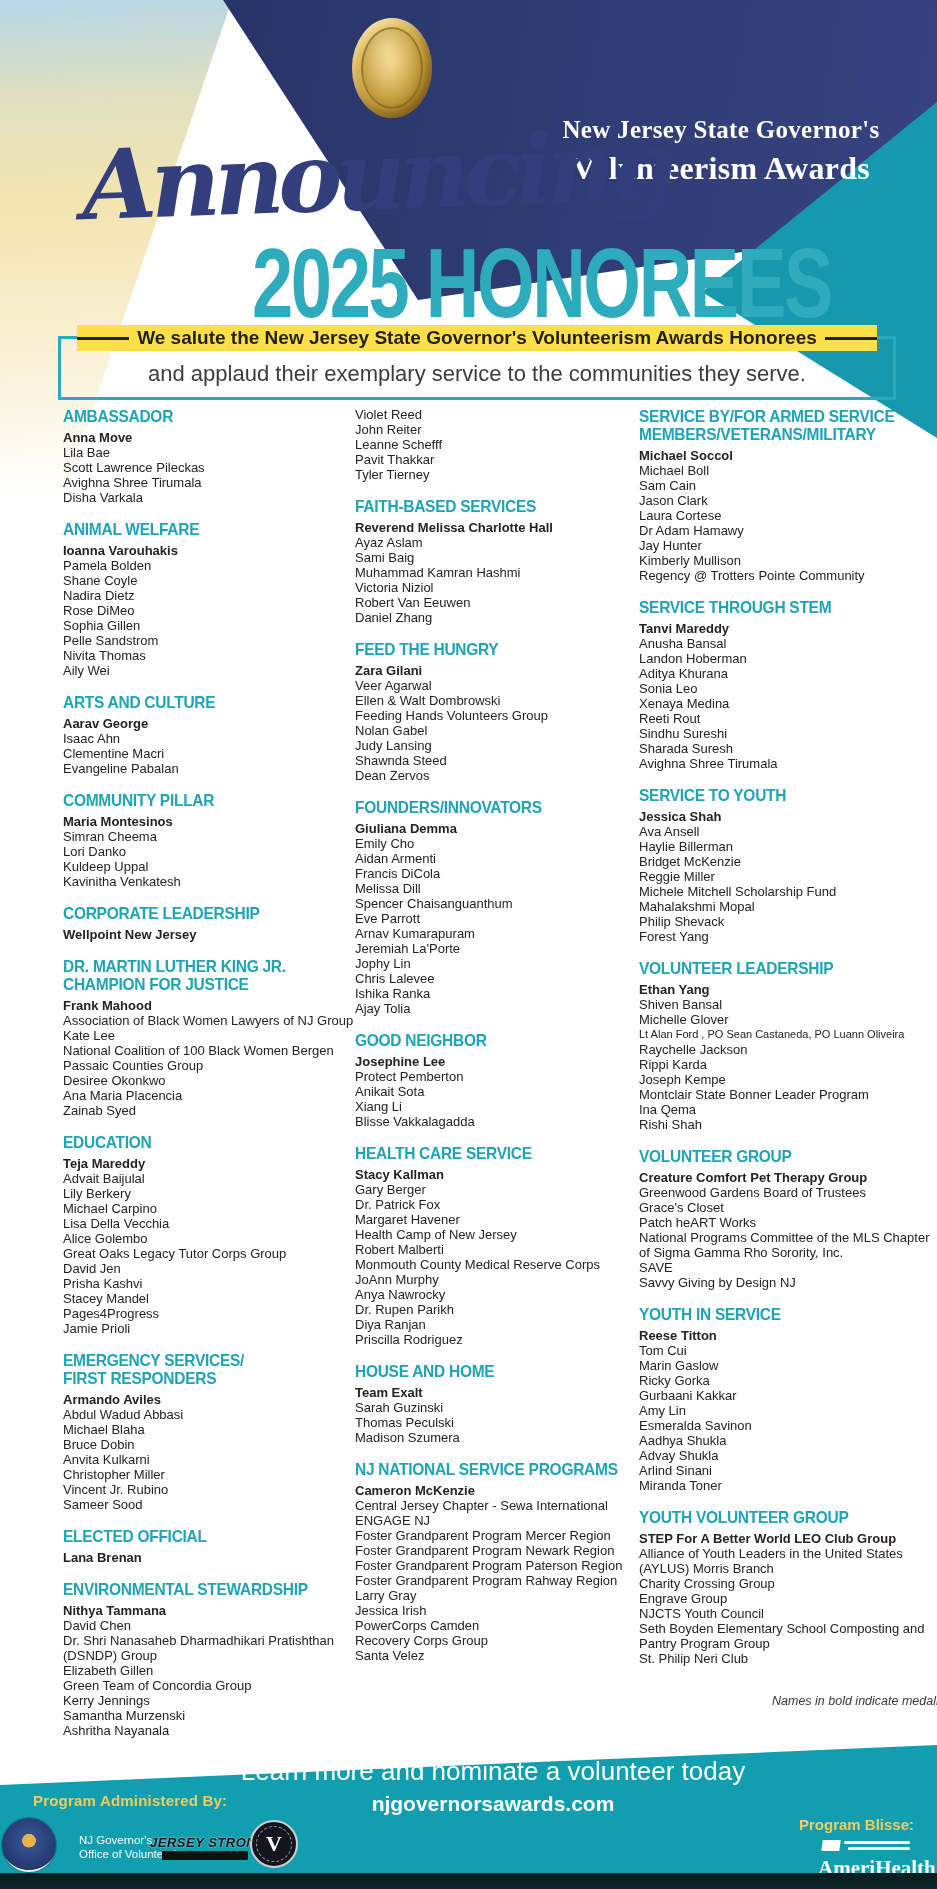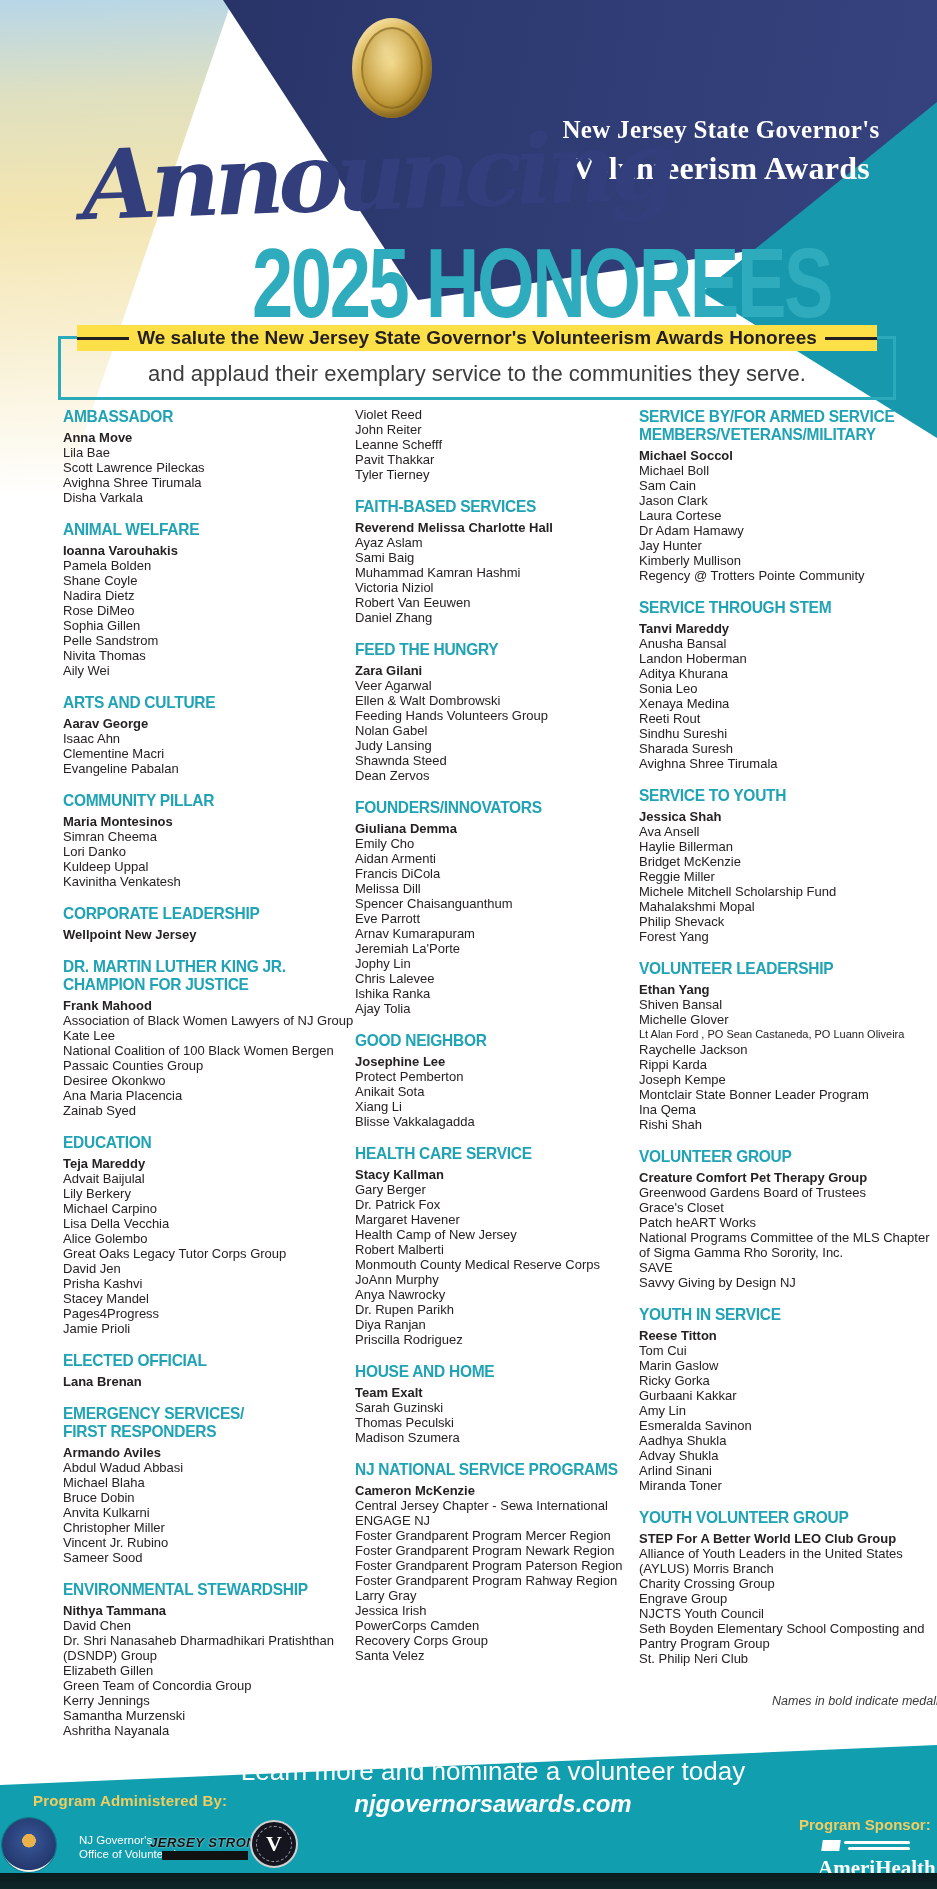--- a/index.html
+++ b/index.html
@@ -97,21 +97,21 @@
     position:absolute;left:0;top:1873px;width:937px;height:16px;
     background:linear-gradient(180deg,#0a1c1e,#0e2628);overflow:hidden;
   }
   .reflect{
     position:absolute;right:22px;top:1px;color:#156570;opacity:.55;
     font-family:"Liberation Serif",serif;font-weight:bold;font-size:20px;
     transform:scaleY(-1);transform-origin:top;
   }
   .cta{position:absolute;left:233px;top:1756px;width:520px;text-align:center;color:#ffffff;}
   .cta-1{font-size:26px;line-height:30px;}
-  .cta-2{font-size:24px;line-height:36px;font-weight:bold;cursor:pointer;font-style:italic;}
+  .cta-2{font-size:21px;line-height:36px;font-weight:bold;cursor:pointer;}
   .admin-label{
     position:absolute;left:33px;top:1792px;color:#f0cd5e;font-weight:bold;
     font-size:15px;letter-spacing:.2px;
   }
   .nj-seal{
     position:absolute;left:2px;top:1818px;width:54px;height:54px;border-radius:50%;
     background:radial-gradient(circle at 50% 42%,#e9b24a 0%,#e9b24a 16%,#33508f 17%,#24386e 70%,#f6f4ee 72%,#f6f4ee 100%);
     box-shadow:0 0 0 1px rgba(0,0,0,.25);
   }
   .admin-org{
@@ -224,34 +224,34 @@
       <div class="name">Lisa Della Vecchia</div>
       <div class="name">Alice Golembo</div>
       <div class="name">Great Oaks Legacy Tutor Corps Group</div>
       <div class="name">David Jen</div>
       <div class="name">Prisha Kashvi</div>
       <div class="name">Stacey Mandel</div>
       <div class="name">Pages4Progress</div>
       <div class="name">Jamie Prioli</div>
     </div>
     <div class="cat">
-      <div class="cat-title">ELECTED OFFICIAL</div>
-      <div class="name b">Lana Brenan</div>
-    </div>
-    <div class="cat">
       <div class="cat-title">EMERGENCY SERVICES/
 FIRST RESPONDERS</div>
       <div class="name b">Armando Aviles</div>
       <div class="name">Abdul Wadud Abbasi</div>
       <div class="name">Michael Blaha</div>
       <div class="name">Bruce Dobin</div>
       <div class="name">Anvita Kulkarni</div>
       <div class="name">Christopher Miller</div>
       <div class="name">Vincent Jr. Rubino</div>
       <div class="name">Sameer Sood</div>
+    </div>
+    <div class="cat">
+      <div class="cat-title">ELECTED OFFICIAL</div>
+      <div class="name b">Lana Brenan</div>
     </div>
     <div class="cat">
       <div class="cat-title">ENVIRONMENTAL STEWARDSHIP</div>
       <div class="name b">Nithya Tammana</div>
       <div class="name">David Chen</div>
       <div class="name">Dr. Shri Nanasaheb Dharmadhikari Pratishthan (DSNDP) Group</div>
       <div class="name">Elizabeth Gillen</div>
       <div class="name">Green Team of Concordia Group</div>
       <div class="name">Kerry Jennings</div>
       <div class="name">Samantha Murzenski</div>
@@ -451,21 +451,21 @@
 <div class="admin-org">
   <div>NJ Governor's</div>
   <div>Office of Volunteerism</div>
 </div>
 <div class="js-logo">
   <div class="js-text">JERSEY STRONG:</div>
   <div class="js-bar"></div>
 </div>
 <div class="v-seal">V</div>
 
-<div class="sponsor-label">Program Sponsor:</div>
+<div class="sponsor-label">Program Blisse:</div>
 <div class="ah">
   <div class="ah-flag">
     <div class="pole"></div>
       <div class="w1"></div>
       <div class="w2"></div>
   </div>
   <div class="ah-name">AmeriHealth</div>
 </div>
 
 <div class="footer-dark">

